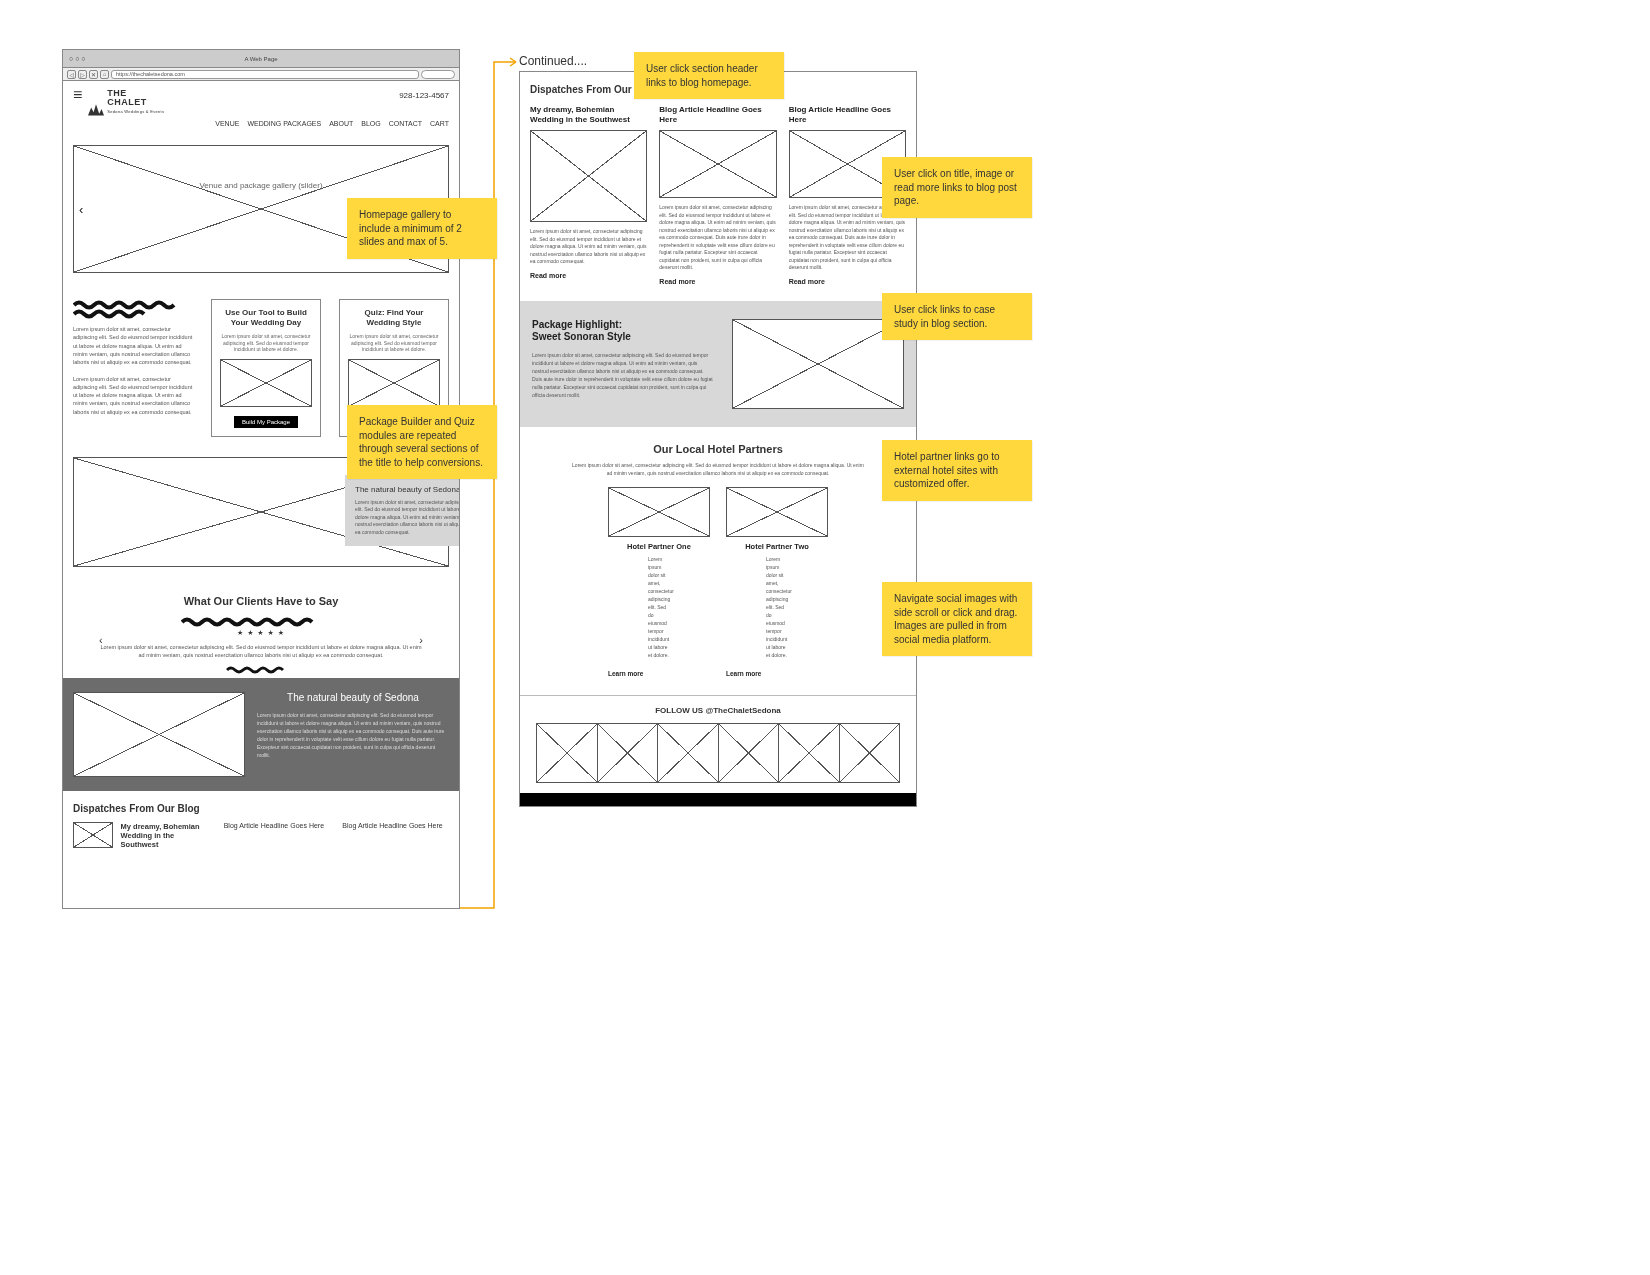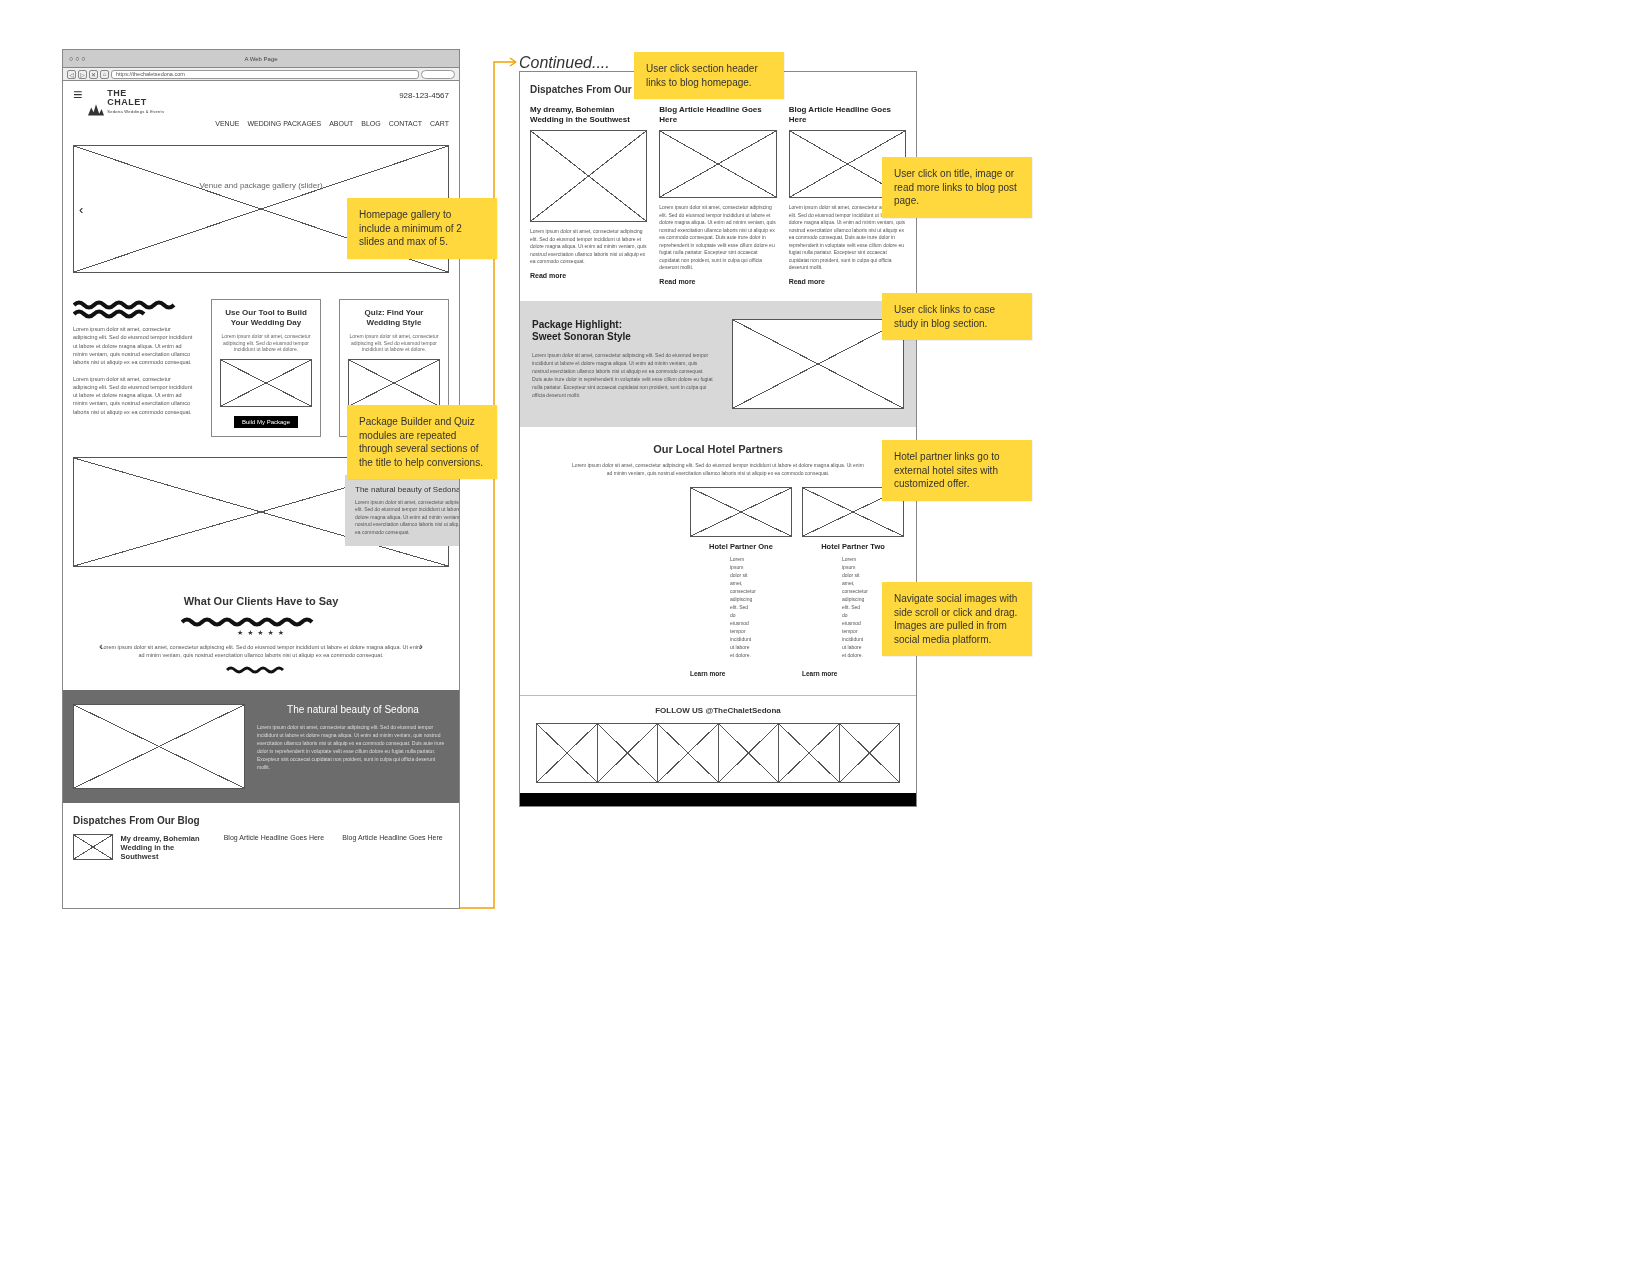--- a/index.html
+++ b/index.html
@@ -48,21 +48,21 @@
   .tool .ximg { height: 48px; margin-bottom: 8px; }
   .tool button { font-size: 6px; padding: 3px 8px; border: none; color: #fff; cursor: pointer; }
   .btn-dark { background: #000; }
   .btn-grey { background: #888; }
 
   .sedona1 { margin: 10px; position: relative; }
   .sedona1 .ximg { height: 110px; }
   .sedona1 .overlay { position: absolute; right: -36px; top: 18px; width: 140px; background: #d6d6d6; padding: 10px; font-size: 8px; font-weight: 500; }
   .sedona1 .overlay p { font-size: 5px; font-weight: normal; color: #555; line-height: 1.5; margin-top: 5px; }
 
-  .clients { padding: 18px 10px 16px; text-align: center; position: relative; }
+  .clients { padding: 18px 10px 4px; text-align: center; position: relative; }
   .clients h3 { font-size: 11px; margin-bottom: 10px; }
   .clients p { font-size: 5.5px; color: #555; line-height: 1.6; margin: 6px 24px; }
   .clients .arrow { position: absolute; top: 56%; font-size: 11px; cursor: pointer; }
   .clients .prev { left: 36px; }
   .clients .next { right: 36px; }
 
   .sedona2 { background: #6c6c6c; display: flex; gap: 12px; padding: 14px 10px; color: #fff; }
   .sedona2 .ximg { width: 172px; height: 85px; background: #fff; }
   .sedona2 .copy { flex: 1; font-size: 10px; text-align: center; }
   .sedona2 .copy p { font-size: 5px; line-height: 1.6; margin-top: 8px; text-align: left; color: #ddd; }
@@ -86,37 +86,37 @@
   .blog-b .readmore { font-size: 7px; color: #222; font-weight: bold; margin-top: 5px; }
 
   .pkg { background: #d8d8d8; padding: 18px 12px; display: flex; gap: 18px; }
   .pkg .copy { flex: 1; font-size: 5px; color: #555; line-height: 1.6; }
   .pkg .copy h3 { font-size: 10px; color: #222; margin-bottom: 8px; line-height: 1.2; }
   .pkg .ximg { width: 172px; height: 90px; background: #fff; }
 
   .hotels { padding: 16px 12px; text-align: center; }
   .hotels h3 { font-size: 11px; margin-bottom: 6px; }
   .hotels p { font-size: 5px; color: #555; line-height: 1.6; margin: 0 40px 10px; }
-  .hotels .hcols { display: flex; gap: 10px; justify-content: flex-end; }
+  .hotels .hcols { display: flex; gap: 16px; justify-content: center; }
   .hotels .h { width: 102px; font-size: 5px; color: #555; line-height: 1.5; text-align: left; }
   .hotels .h .ximg { height: 50px; margin-bottom: 4px; }
   .hotels .h h4 { font-size: 7.5px; text-align: center; color: #222; margin-bottom: 3px; }
   .hotels .h .learn { font-size: 6.5px; color: #222; font-weight: bold; margin-top: 4px; }
 
   .social { padding: 10px 16px; text-align: center; border-top: 1px solid #bbb; }
   .social h4 { font-size: 8px; margin-bottom: 8px; }
   .social .strip { display: flex; }
   .social .strip .ximg { flex: 1; height: 60px; border-right: none; }
   .social .strip .ximg:last-child { border-right: 1px solid #555; }
 
   .footer { background: #000; color: #ccc; display: flex; gap: 22px; padding: 14px 12px 6px; font-size: 7px; }
 
   
   .anno { position: absolute; background: #ffd83d; font-size: 10px; line-height: 1.35; padding: 10px 12px; max-width: 150px; box-shadow: 1px 1px 0 rgba(0,0,0,0.05); }
-  .continued { position: absolute; left: 519px; top: 54px; font-size: 16px; font-style: italic; }
+  .continued { position: absolute; left: 519px; top: 54px; font-size: 12px; }
 
   .squig svg { display: block; }
   .stars { font-size: 7px; letter-spacing: 1px; margin-top: 2px; }
 </style>
 </head>
 <body>
 
 <div class="frame frame-a">
   <div class="chrome">
     <span>○ ○ ○</span>

